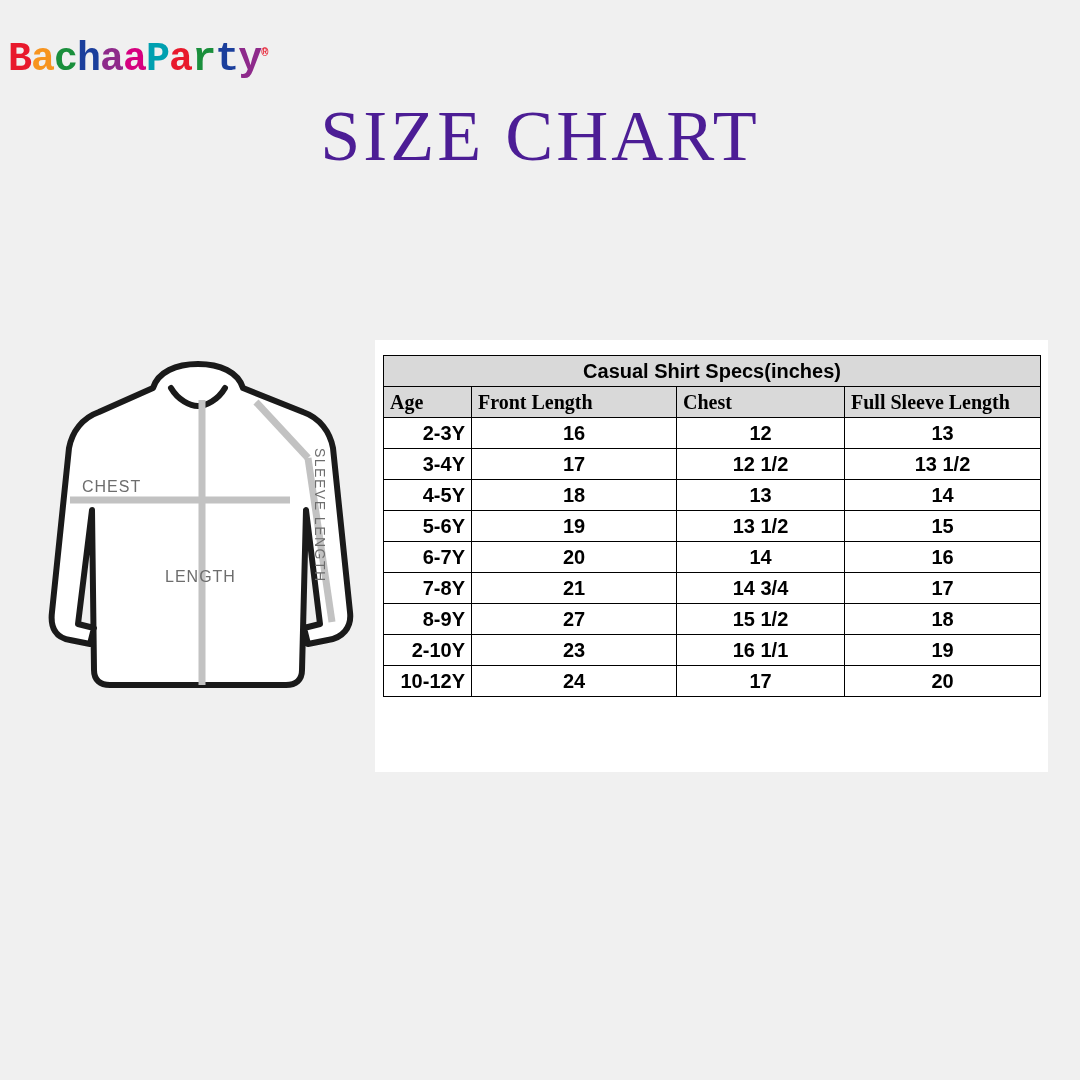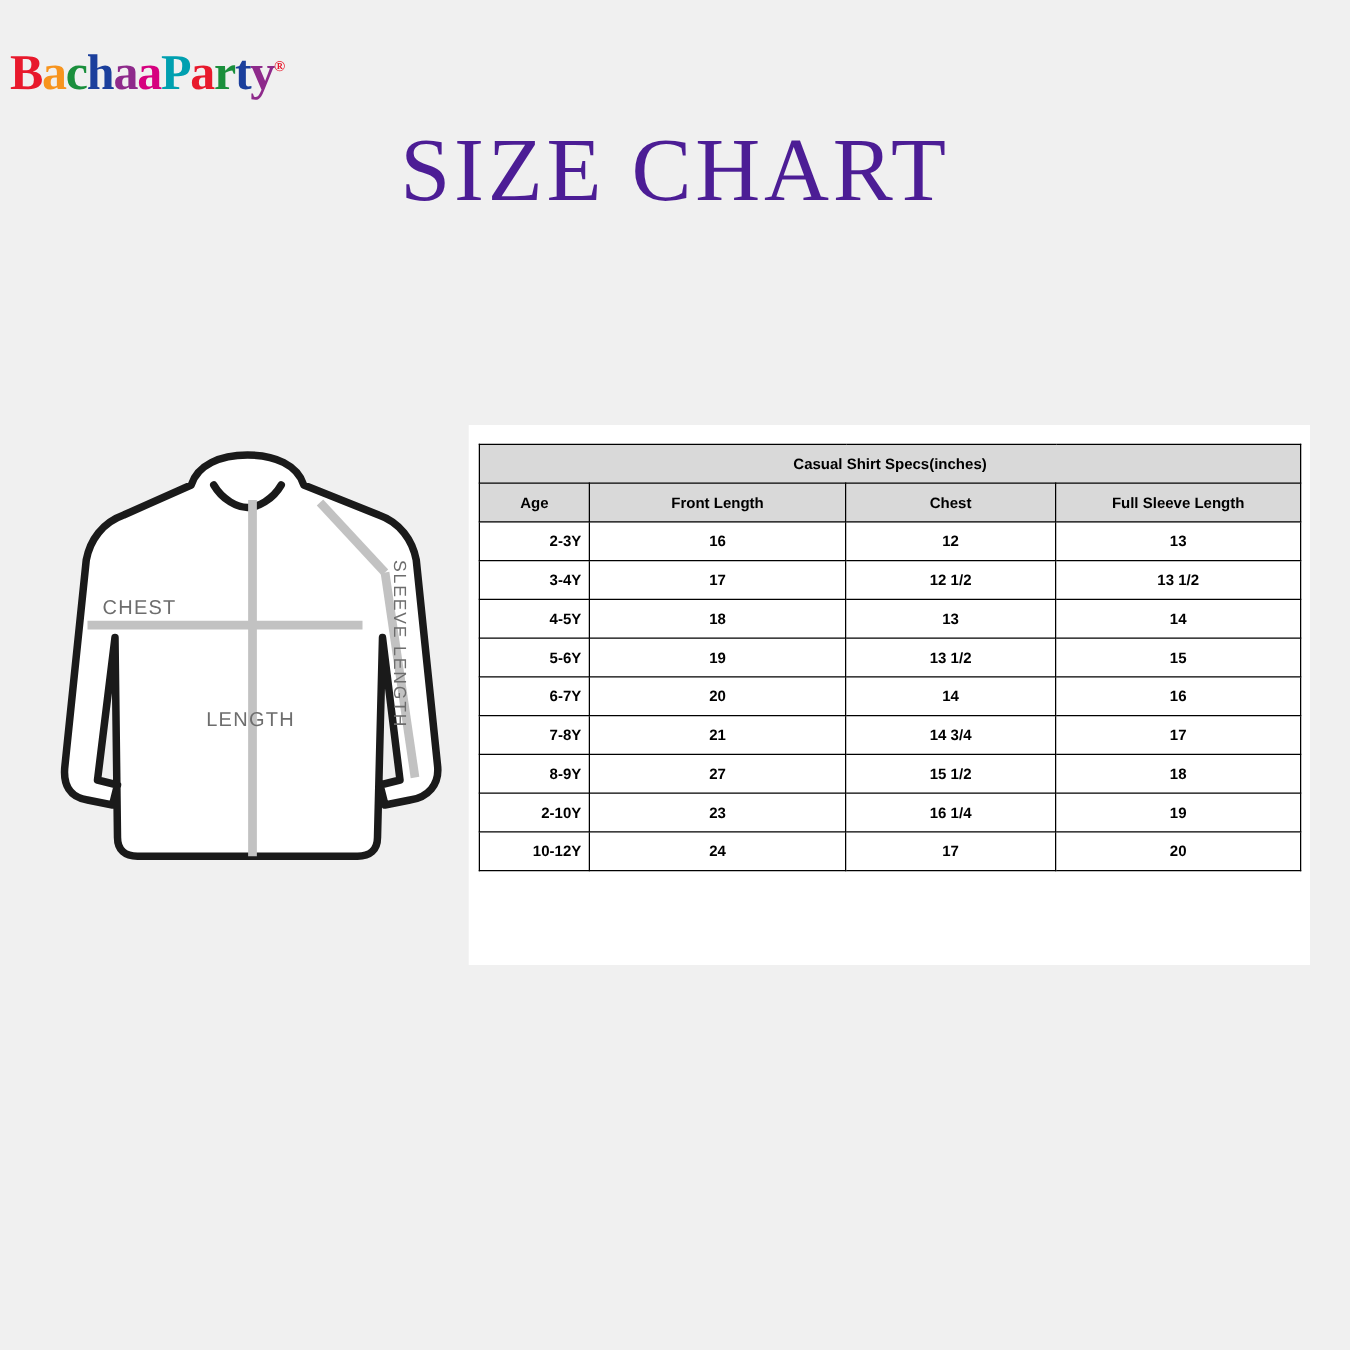--- a/index.html
+++ b/index.html
@@ -17,21 +17,21 @@
 
   
   #logo {
     position: absolute;
     left: 8px;
     top: 22px;
     width: 262px;
     height: 62px;
   }
   #logo .logo-text {
-    font-family: Liberation Serif, serif;
+    font-family: Liberation Mono, monospace;
     font-weight: bold;
     font-size: 40px;
     letter-spacing: -1px;
     line-height: 62px;
     white-space: nowrap;
   }
   #logo .logo-text span { display: inline-block; }
   .lc1 { color: #e8192c; }
   .lc2 { color: #f7941e; }
   .lc3 { color: #1a8f3c; }
@@ -95,38 +95,39 @@
     box-sizing: border-box;
   }
   table.size-table {
     border-collapse: collapse;
     margin-left: 8px;
     width: 657px;
     table-layout: fixed;
   }
   table.size-table td, table.size-table th {
     border: 1px solid #000;
-    font-size: 12px;
+    font-size: 20px;
     color: #000;
     height: 31px;
     padding: 0 6px;
     box-sizing: border-box;
   }
   .tbl-title {
     background: #d9d9d9;
     font-weight: bold;
     font-size: 19px;
     text-align: center;
     height: 36px;
   }
   .hdr {
     background: #d9d9d9;
     font-weight: bold;
-    text-align: center;
+    text-align: left;
     font-size: 17px;
+    font-family: Liberation Serif, serif;
   }
   .cell-age {
     text-align: right;
     font-weight: bold;
     width: 88px;
   }
   .cell-val {
     text-align: center;
     font-weight: bold;
     padding-left: 10px;
@@ -234,21 +235,21 @@
       </tr>
       <tr>
         <td class="cell-age">8-9Y</td>
         <td class="cell-val cell-front">27</td>
         <td class="cell-val cell-chest">15 1/2</td>
         <td class="cell-val cell-sleeve">18</td>
       </tr>
       <tr>
         <td class="cell-age">2-10Y</td>
         <td class="cell-val cell-front">23</td>
-        <td class="cell-val cell-chest">16 1/4</td>
+        <td class="cell-val cell-chest">16 1/1</td>
         <td class="cell-val cell-sleeve">19</td>
       </tr>
       <tr>
         <td class="cell-age">10-12Y</td>
         <td class="cell-val cell-front">24</td>
         <td class="cell-val cell-chest">17</td>
         <td class="cell-val cell-sleeve">20</td>
       </tr>
     </tbody>
   </table>

